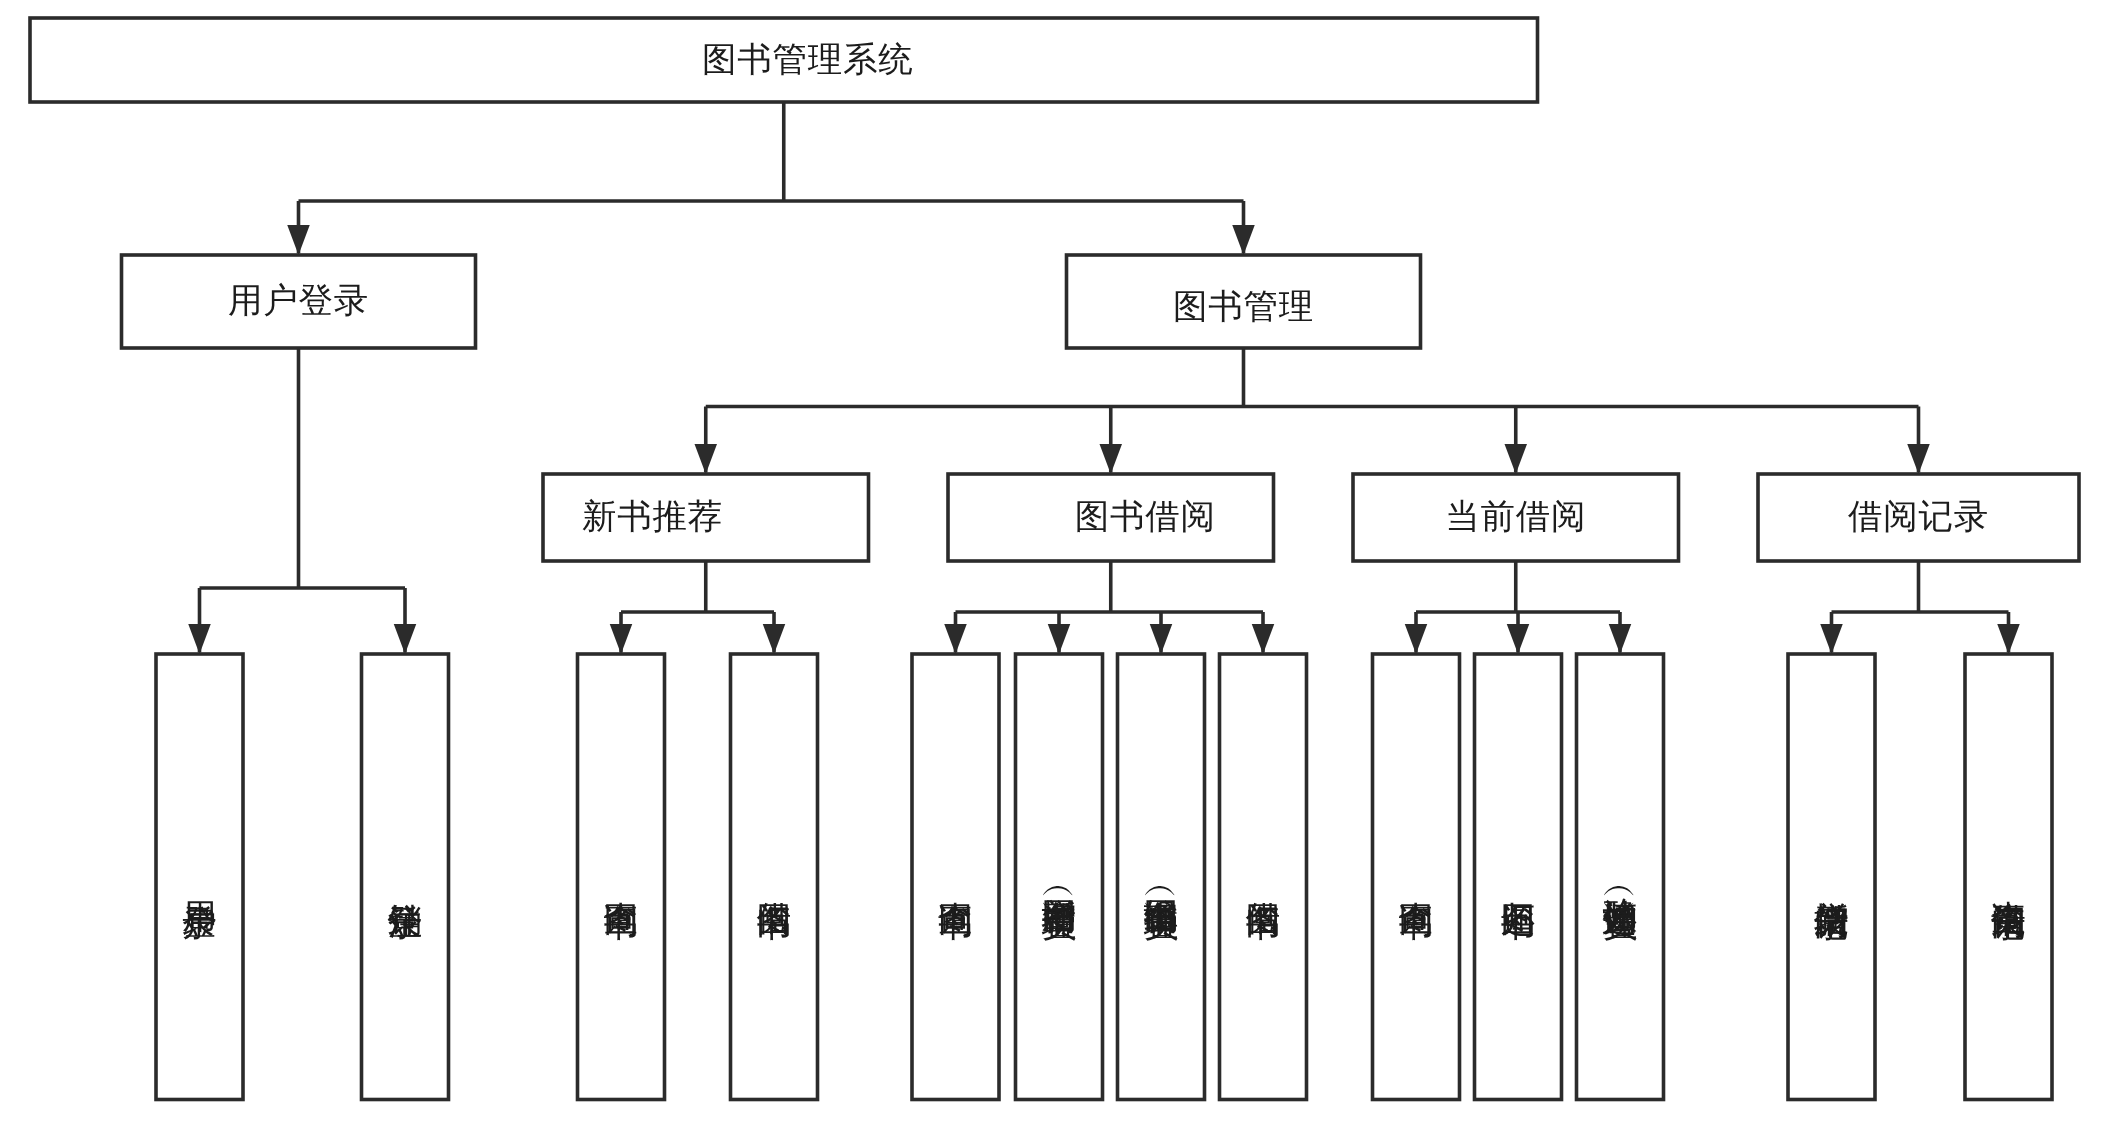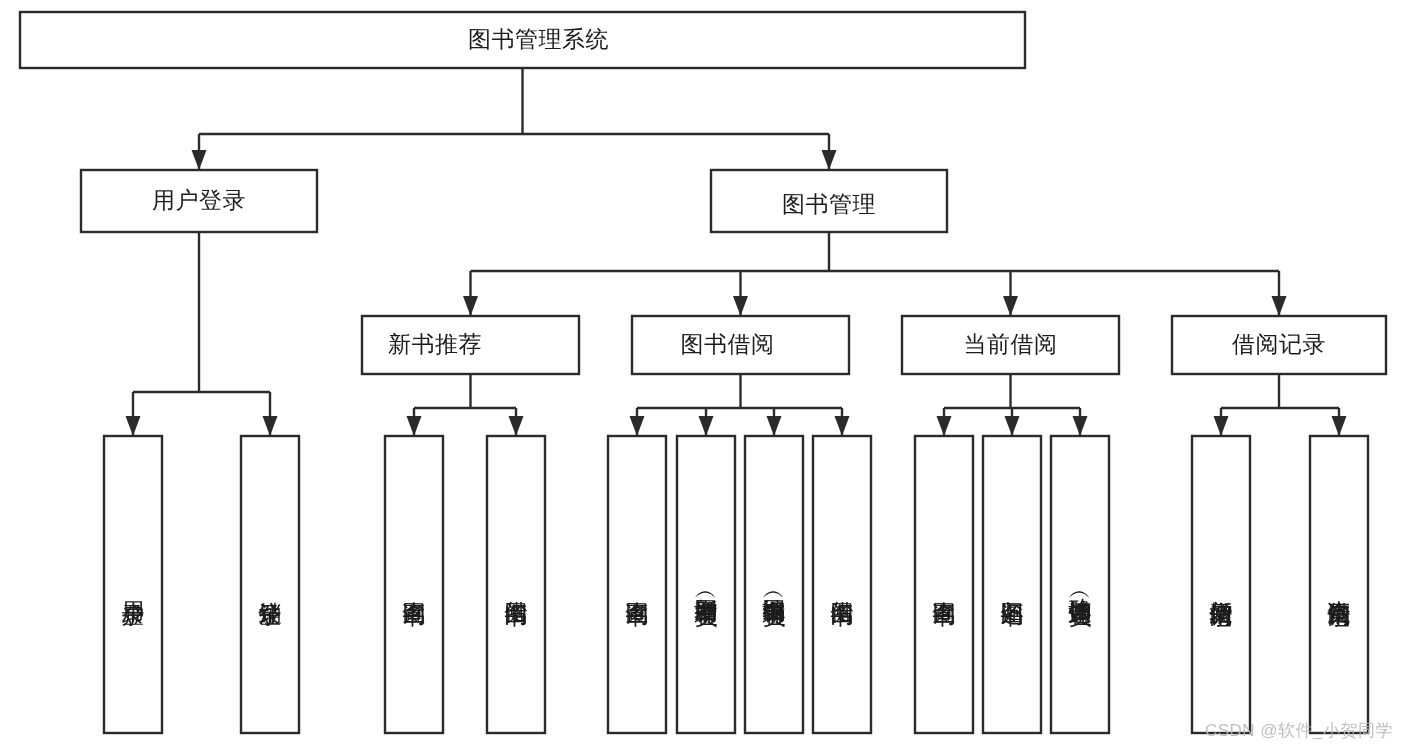--- a/index.html
+++ b/index.html
@@ -156,31 +156,30 @@
         <rect x="1051" y="436" width="58" height="297" class="node-box"></rect>
         <rect x="1192" y="436" width="58" height="297" class="node-box"></rect>
         <rect x="1310" y="436" width="58" height="297" class="node-box"></rect>
       </g>
   </svg>
   <div id="label-layer">
       <div class="node-label-h" style="left: 20px; top: 12px; width: 1005px; height: 56px; padding-left: 16px;">图书管理系统</div>
       <div class="node-label-h" style="left: 81px; top: 170px; width: 236px; height: 62px;">用户登录</div>
       <div class="node-label-h" style="left: 711px; top: 182px; width: 236px; height: 46px;">图书管理</div>
       <div class="node-label-h" style="left: 348px; top: 316px; width: 174px; height: 58px;">新书推荐</div>
-      <div class="node-label-h" style="left: 632px; top: 316px; width: 191px; height: 58px;">图书借阅</div>
+      <div class="node-label-h" style="left: 632px; top: 316px; width: 191px; height: 58px; padding-left: 36px;">图书借阅</div>
       <div class="node-label-h" style="left: 902px; top: 316px; width: 217px; height: 58px; text-align: right;">当前借阅</div>
       <div class="node-label-h" style="left: 1172px; top: 316px; width: 214px; height: 58px;">借阅记录</div>
       <div class="node-label-v" style="left: 104px; top: 436px; width: 58px; height: 297px;">用户登录</div>
       <div class="node-label-v" style="left: 241px; top: 436px; width: 58px; height: 297px;">注销登录</div>
       <div class="node-label-v" style="left: 385px; top: 436px; width: 58px; height: 297px;">查询图书</div>
       <div class="node-label-v" style="left: 487px; top: 436px; width: 58px; height: 297px;">借阅图书</div>
       <div class="node-label-v" style="left: 608px; top: 436px; width: 58px; height: 297px;">查询图书</div>
       <div class="node-label-v" style="left: 677px; top: 436px; width: 58px; height: 297px;">新增图书（管理员）</div>
       <div class="node-label-v" style="left: 745px; top: 436px; width: 58px; height: 297px;">编辑图书（管理员）</div>
       <div class="node-label-v" style="left: 813px; top: 436px; width: 58px; height: 297px;">借阅图书</div>
       <div class="node-label-v" style="left: 915px; top: 436px; width: 58px; height: 297px;">查询图书</div>
       <div class="node-label-v" style="left: 983px; top: 436px; width: 58px; height: 297px;">归还图书</div>
       <div class="node-label-v" style="left: 1051px; top: 436px; width: 58px; height: 297px;">确认归还（管理员）</div>
       <div class="node-label-v" style="left: 1192px; top: 436px; width: 58px; height: 297px;">新增借阅记录</div>
       <div class="node-label-v" style="left: 1310px; top: 436px; width: 58px; height: 297px;">查询借阅记录</div>
     </div>
-  <div class="watermark">CSDN @软件_小贺同学</div>
 </div>
 
 </body></html>

